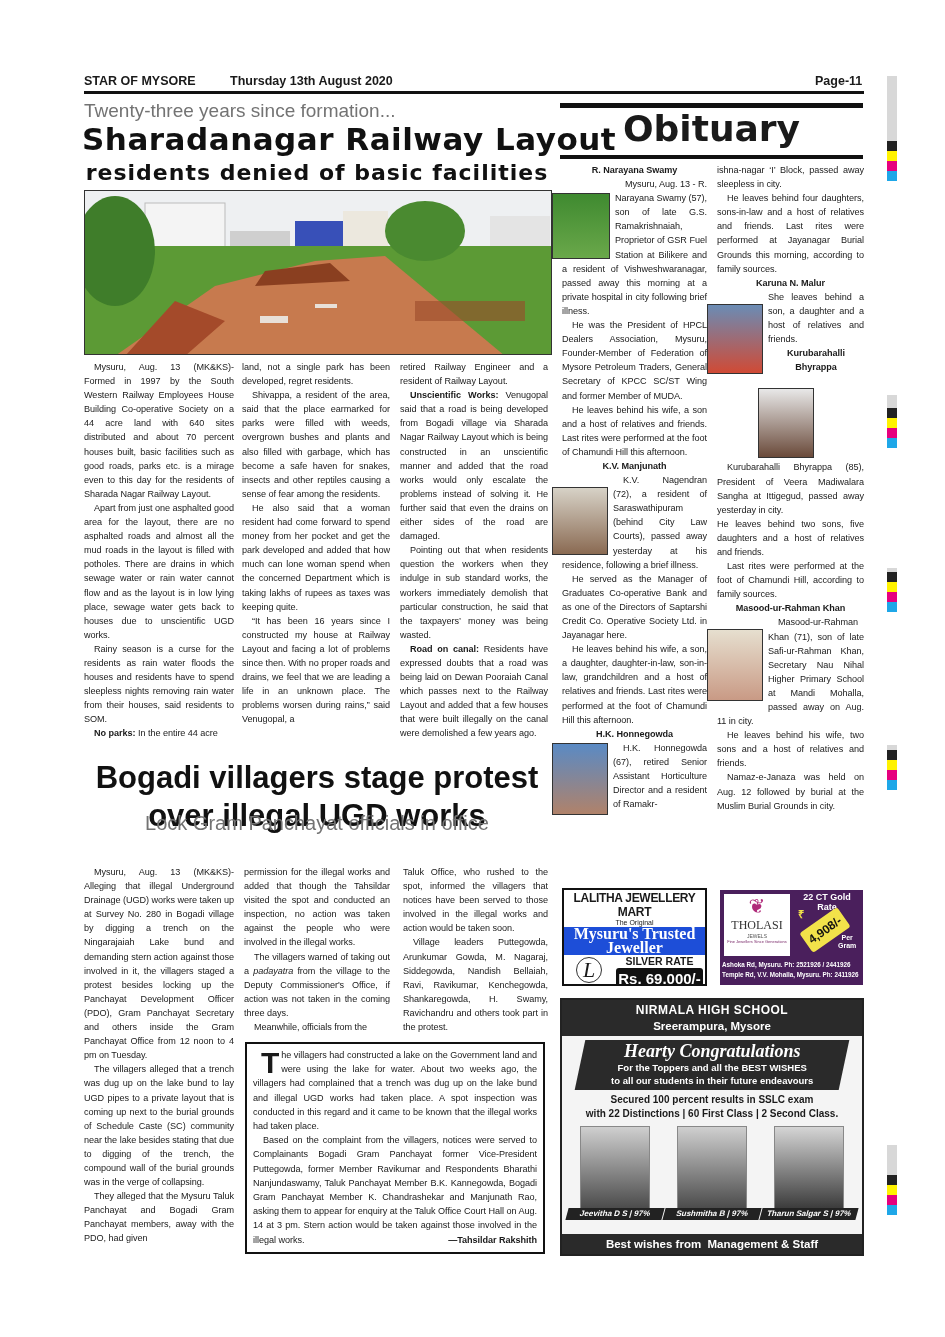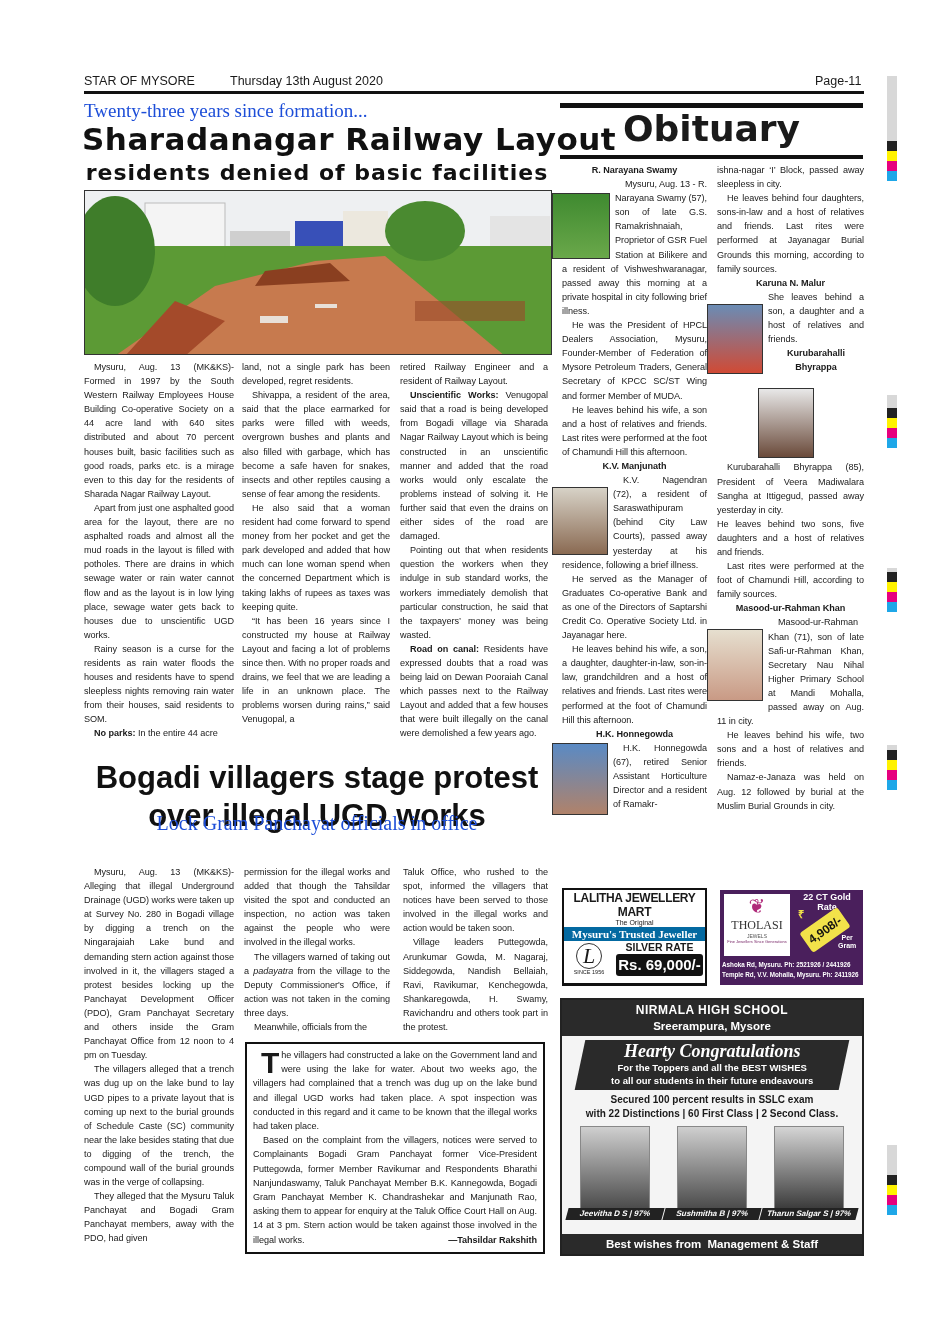--- a/index.html
+++ b/index.html
@@ -1,23 +1,23 @@
 <!DOCTYPE html>
 <html><head>
 <meta charset="utf-8">
 <style>
 *{box-sizing:border-box;margin:0;padding:0}
 body{width:945px;height:1337px;background:#fff;position:relative;overflow:hidden;font-family:"Liberation Sans",sans-serif;color:#1a1a1a}
 .abs{position:absolute}
-.hdr{font-weight:normal;font-size:12.5px;top:74px}
+.hdr{font-weight:bold;font-size:12.5px;top:74px}
 .rule{background:#111}
 .col{font-size:9.1px;line-height:14.1px;text-align:justify;letter-spacing:-0.05px}
 .col p{text-indent:10px}
 .col b{font-weight:bold}
-.kicker{font-family:Liberation Serif, serif;color:#1d4ed8}
+.kicker{font-family:Liberation Sans, sans-serif;color:#737373}
 .h1{font-weight:bold;text-align:center;color:#111;white-space:nowrap}
 .ob-name{font-weight:bold;text-align:center;text-indent:0!important}
 .photo{float:left;border:1px solid #333;margin:2px 5px 2px 0}
 .crop{background:#d8d8d8}
 .crop div{width:10px;height:10px}
 </style>
 </head>
 <body>
 
 <div class="abs hdr" style="left:84px">STAR OF MYSORE</div>
@@ -141,21 +141,21 @@
     <span class="photo" style="width:56px;height:72px;background:linear-gradient(#e6dfcf,#c99a85);margin-top:14px;margin-left:-10px"></span>
     <span>Masood-ur-Rahman Khan (71), son of late Safi-ur-Rahman Khan, Secretary Nau Nihal Higher Primary School at Mandi Mohalla, passed away on Aug. 11 in city.</span>
   </p>
   <p>He leaves behind his wife, two sons and a host of relatives and friends.</p>
   <p>Namaz-e-Janaza was held on Aug. 12 followed by burial at the Muslim Burial Grounds in city.</p>
 </div>
 
 <div class="abs" style="left:562px;top:888px;width:145px;height:98px;border:2px solid #111;background:#fff;overflow:hidden">
   <div style="text-align:center;font-weight:bold;font-size:12px;letter-spacing:-0.3px;margin-top:1px">LALITHA JEWELLERY MART</div>
   <div style="text-align:center;font-size:7px;line-height:8px">The Original</div>
-  <div style="background:#0369a1;color:#fff;text-align:center;font-family:'Liberation Serif',serif;font-weight:bold;font-size:11px;line-height:14px">Mysuru's Trusted Jeweller</div>
+  <div style="background:#1d4ed8;color:#fff;text-align:center;font-family:'Liberation Serif',serif;font-weight:bold;font-size:16px;line-height:14px">Mysuru's Trusted Jeweller</div>
   <div style="display:flex;height:42px">
     <div style="width:50px;text-align:center">
       <div style="font-family:'Liberation Serif',serif;font-style:italic;font-size:22px;line-height:28px;border:1px solid #333;border-radius:50%;width:26px;height:26px;line-height:24px;margin:2px auto 0">L</div>
       <div style="font-size:5.5px">SINCE 1956</div>
     </div>
     <div style="flex:1;text-align:center">
       <div style="font-weight:bold;font-size:10.5px">SILVER RATE</div>
       <div style="background:#111;color:#fff;font-weight:bold;font-size:15px;line-height:22px;border-radius:3px;margin:1px 2px">Rs. 69,000/-</div>
     </div>
   </div>

